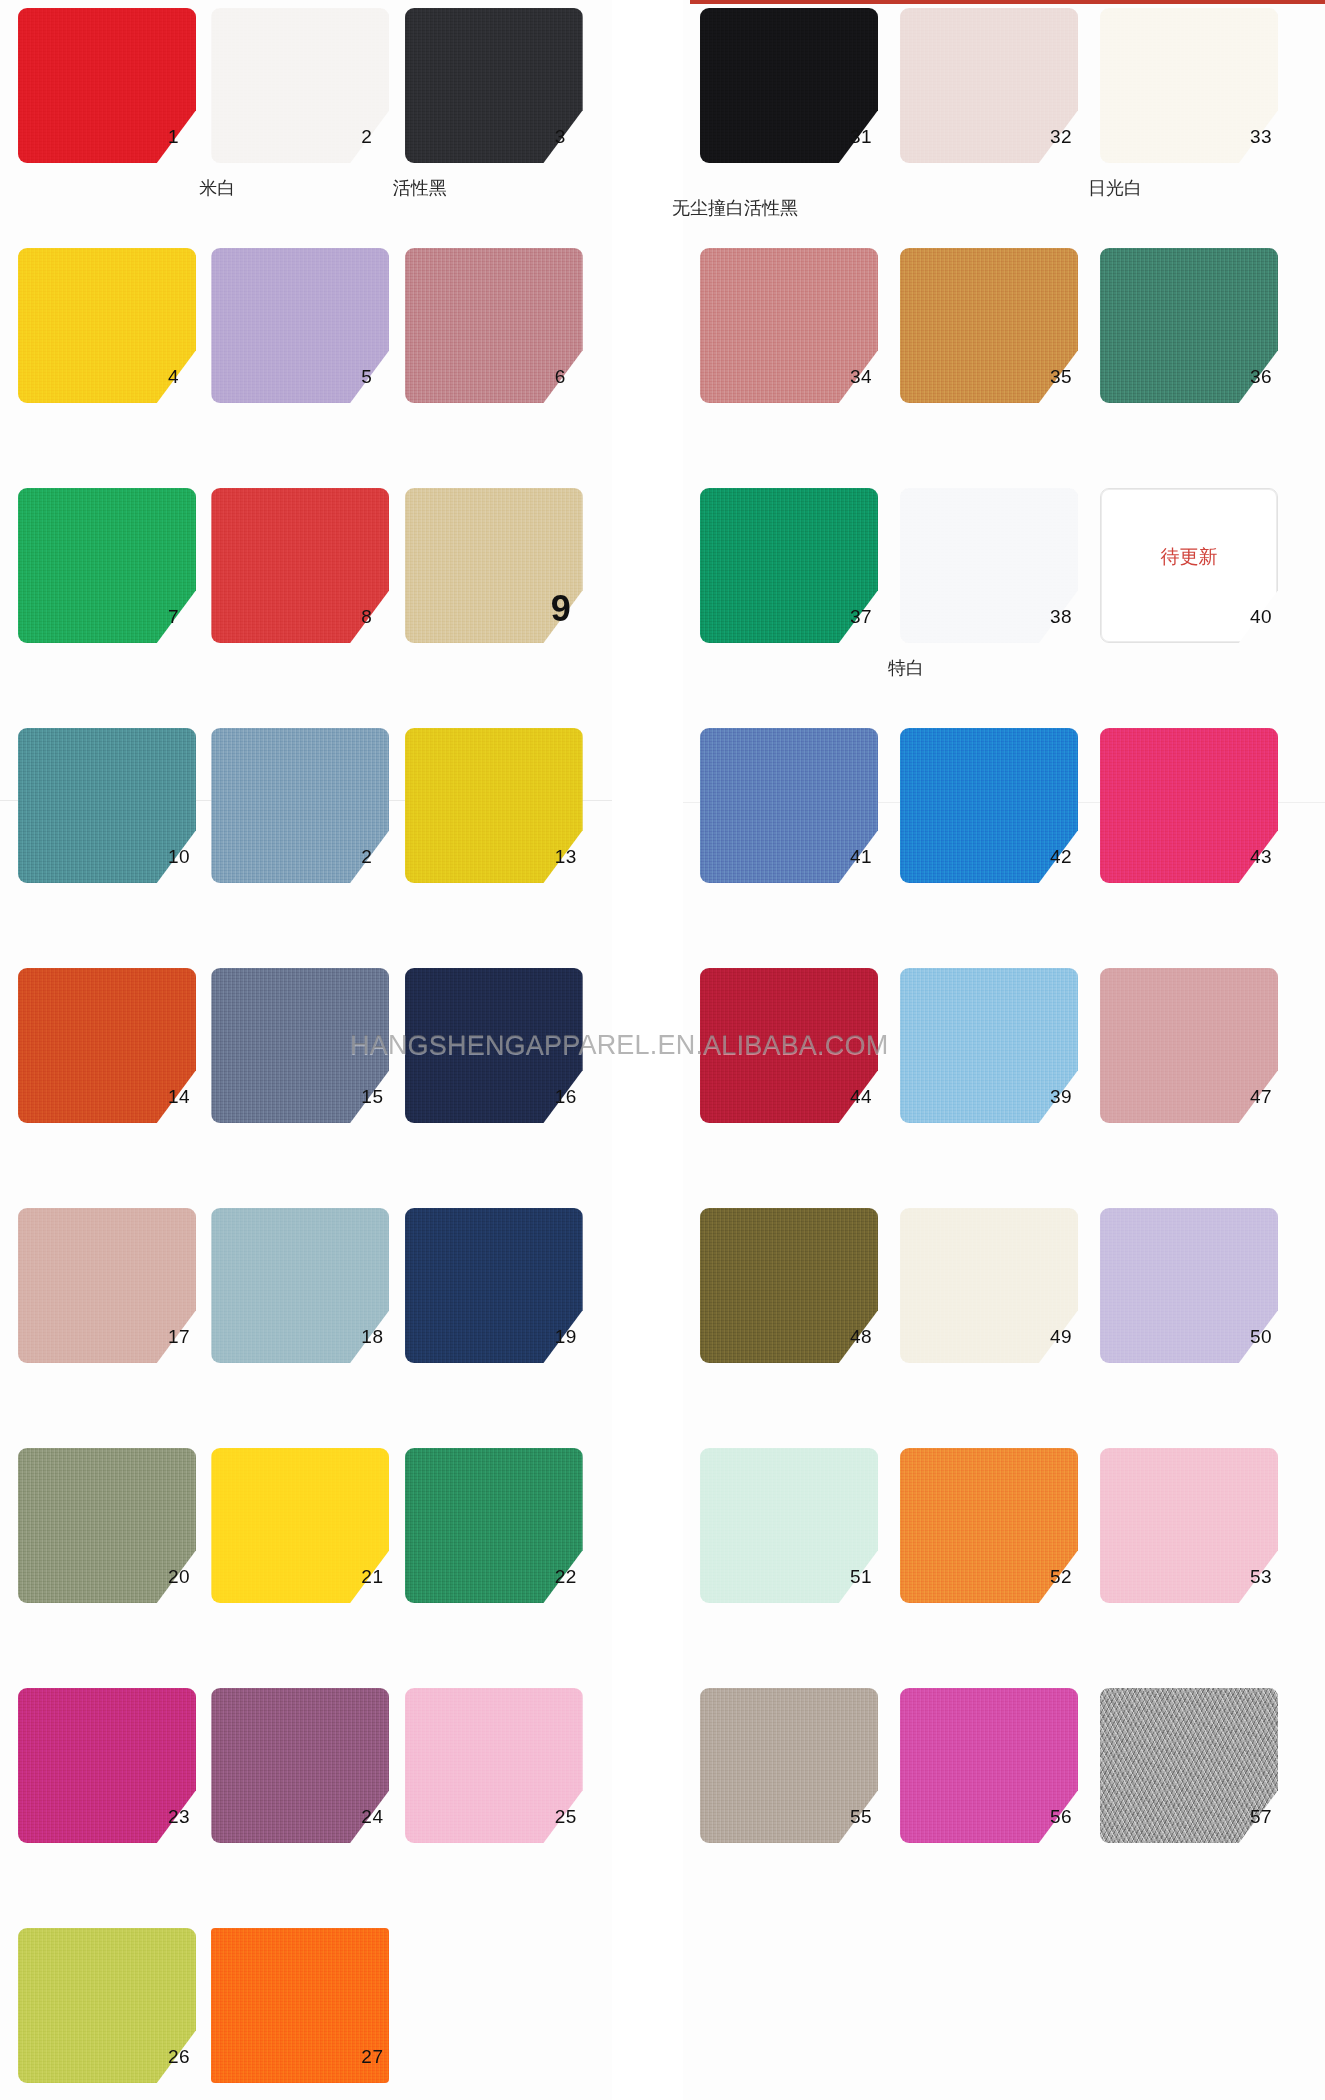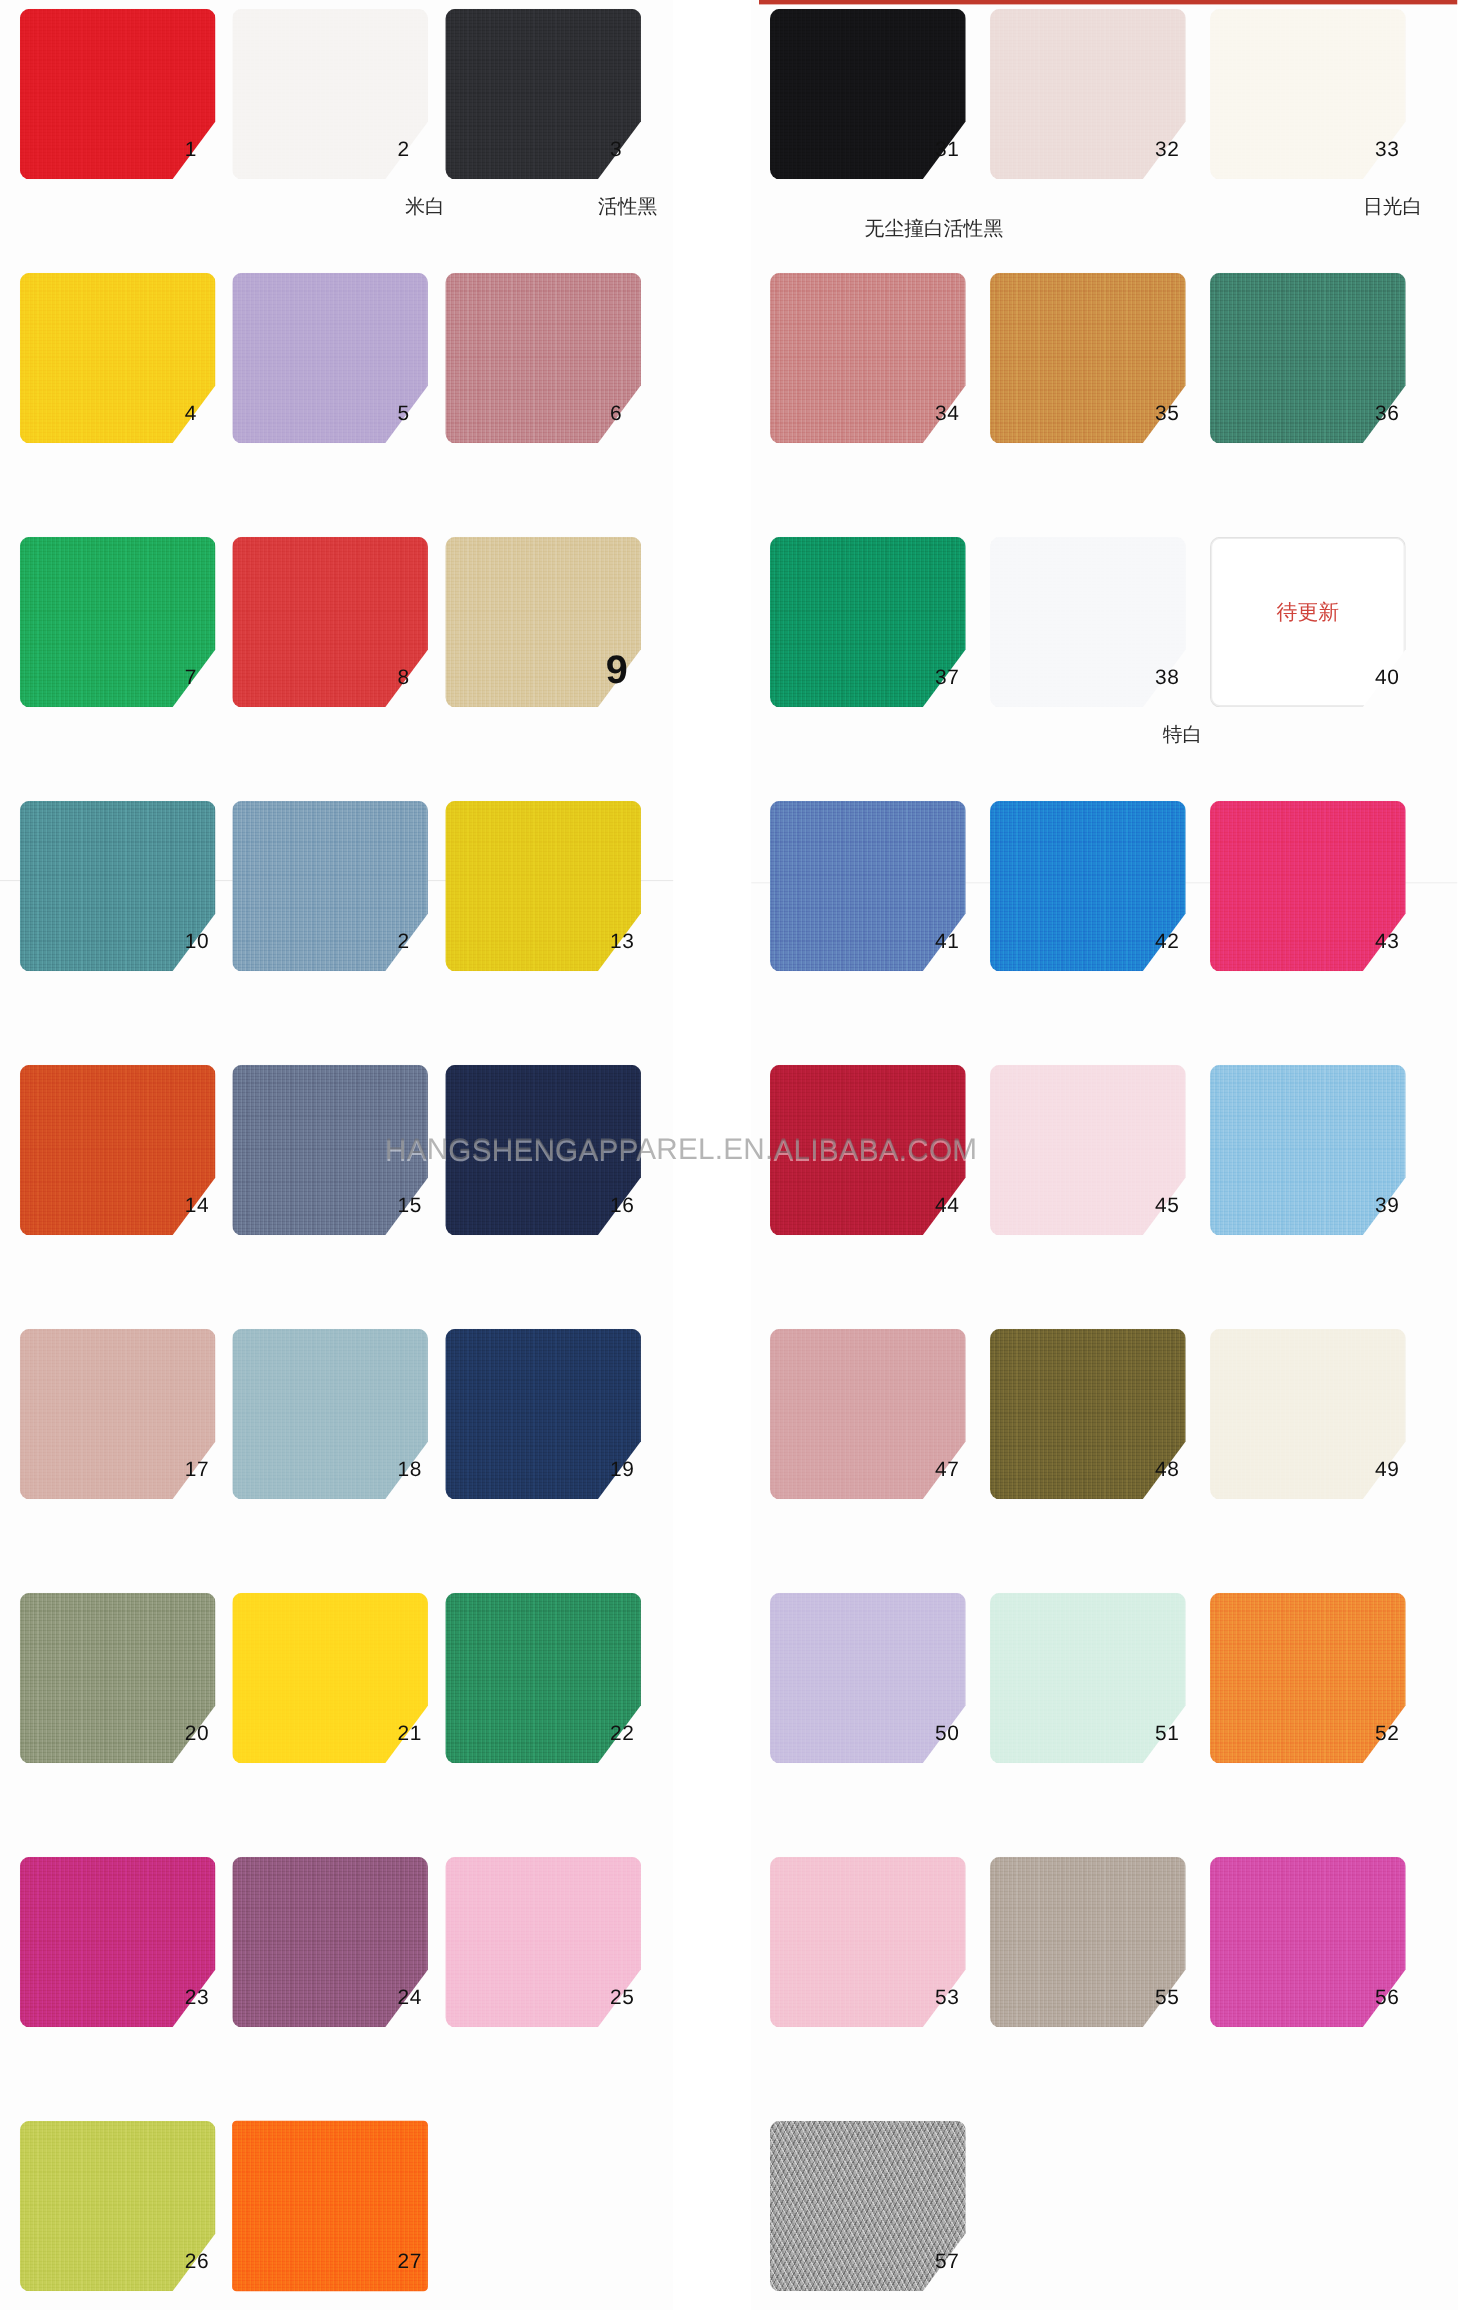--- a/index.html
+++ b/index.html
@@ -136,21 +136,21 @@
     left: 146px;
     top: 100px;
   }
 
   
   .caption {
     position: absolute;
     left: -12px;
     top: 168px;
     width: 205px;
-    text-align: right;
+    text-align: left;
     font-size: 18px;
     color: #2a2a2a;
     font-family: "DejaVu Sans", "Liberation Sans", sans-serif;
     white-space: nowrap;
   }
   .caption.wide { left: -28px; width: 240px; margin-top: 20px; }
 
   
   .placeholder {
     position: absolute;
@@ -438,26 +438,20 @@
         </div>
       </div>
       <div class="cell">
         <div class="swatch-wrap">
           <div class="swatch" style="background-color: rgb(181, 28, 54);"></div>
           <div class="num">44</div>
         </div>
       </div>
       <div class="cell">
         <div class="swatch-wrap">
-          <div class="swatch soft" style="background-color: rgb(246, 221, 228);"></div>
-          <div class="num">45</div>
-        </div>
-      </div>
-      <div class="cell">
-        <div class="swatch-wrap">
           <div class="swatch" style="background-color: rgb(143, 196, 228);"></div>
           <div class="num">39</div>
         </div>
       </div>
       <div class="cell">
         <div class="swatch-wrap">
           <div class="swatch soft" style="background-color: rgb(214, 163, 166);"></div>
           <div class="num">47</div>
         </div>
       </div>

